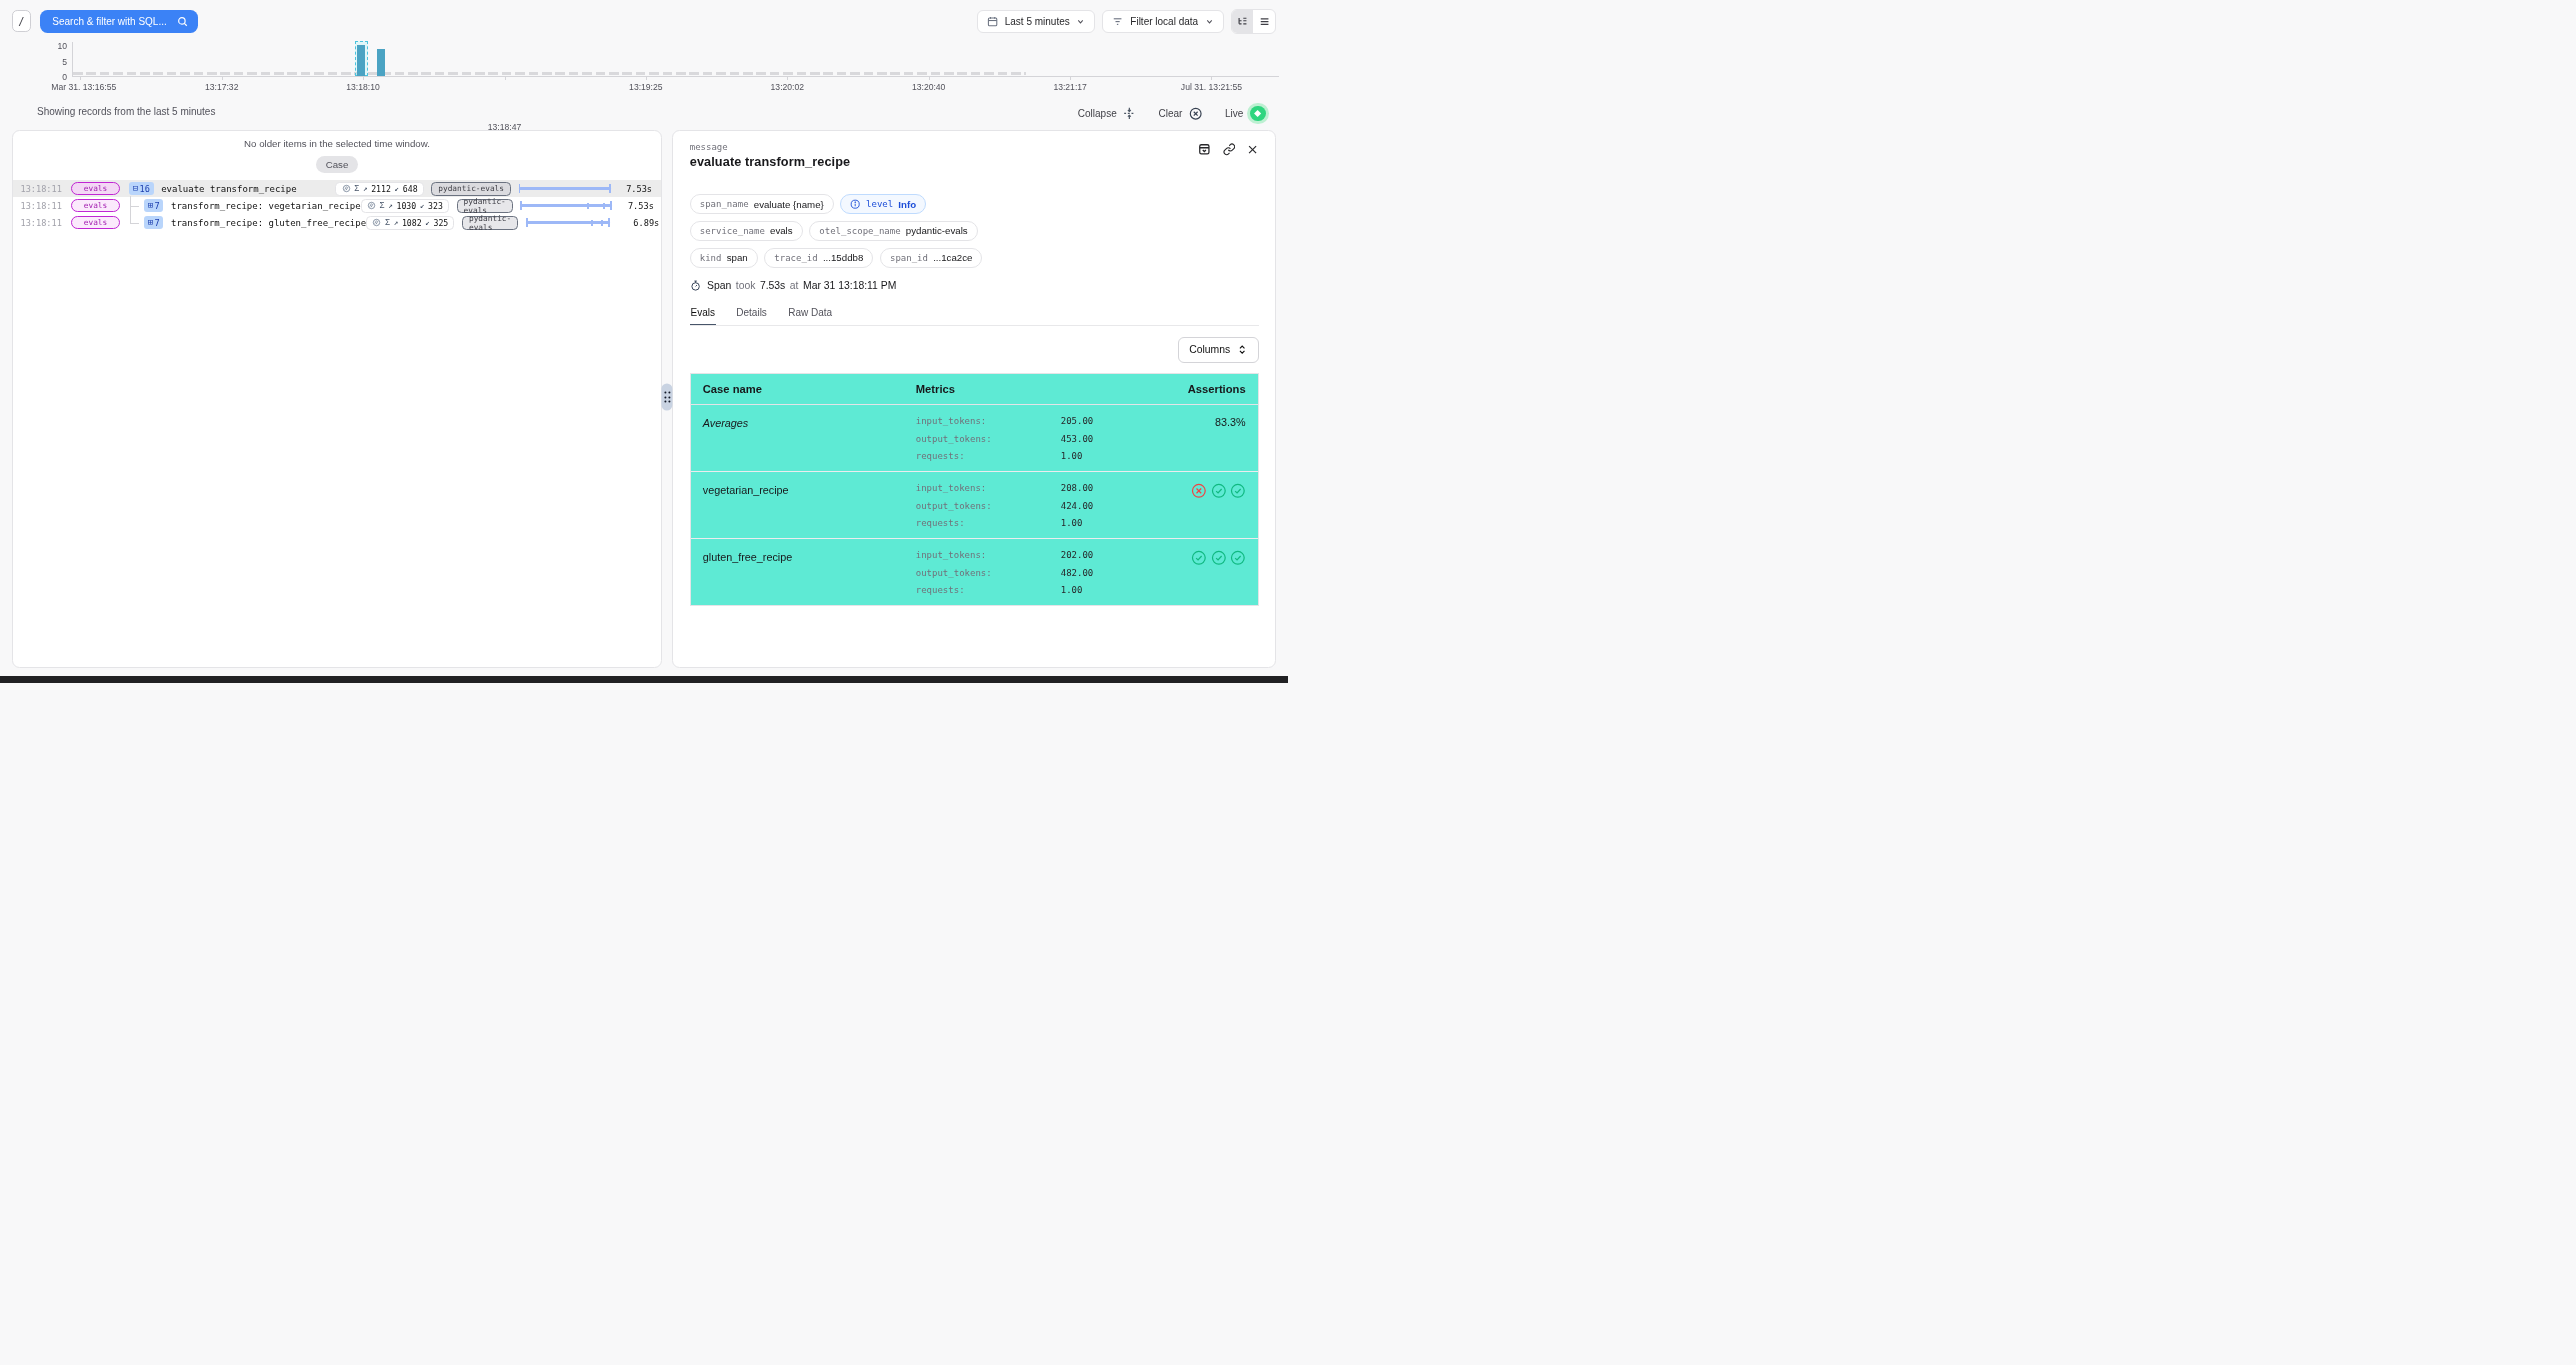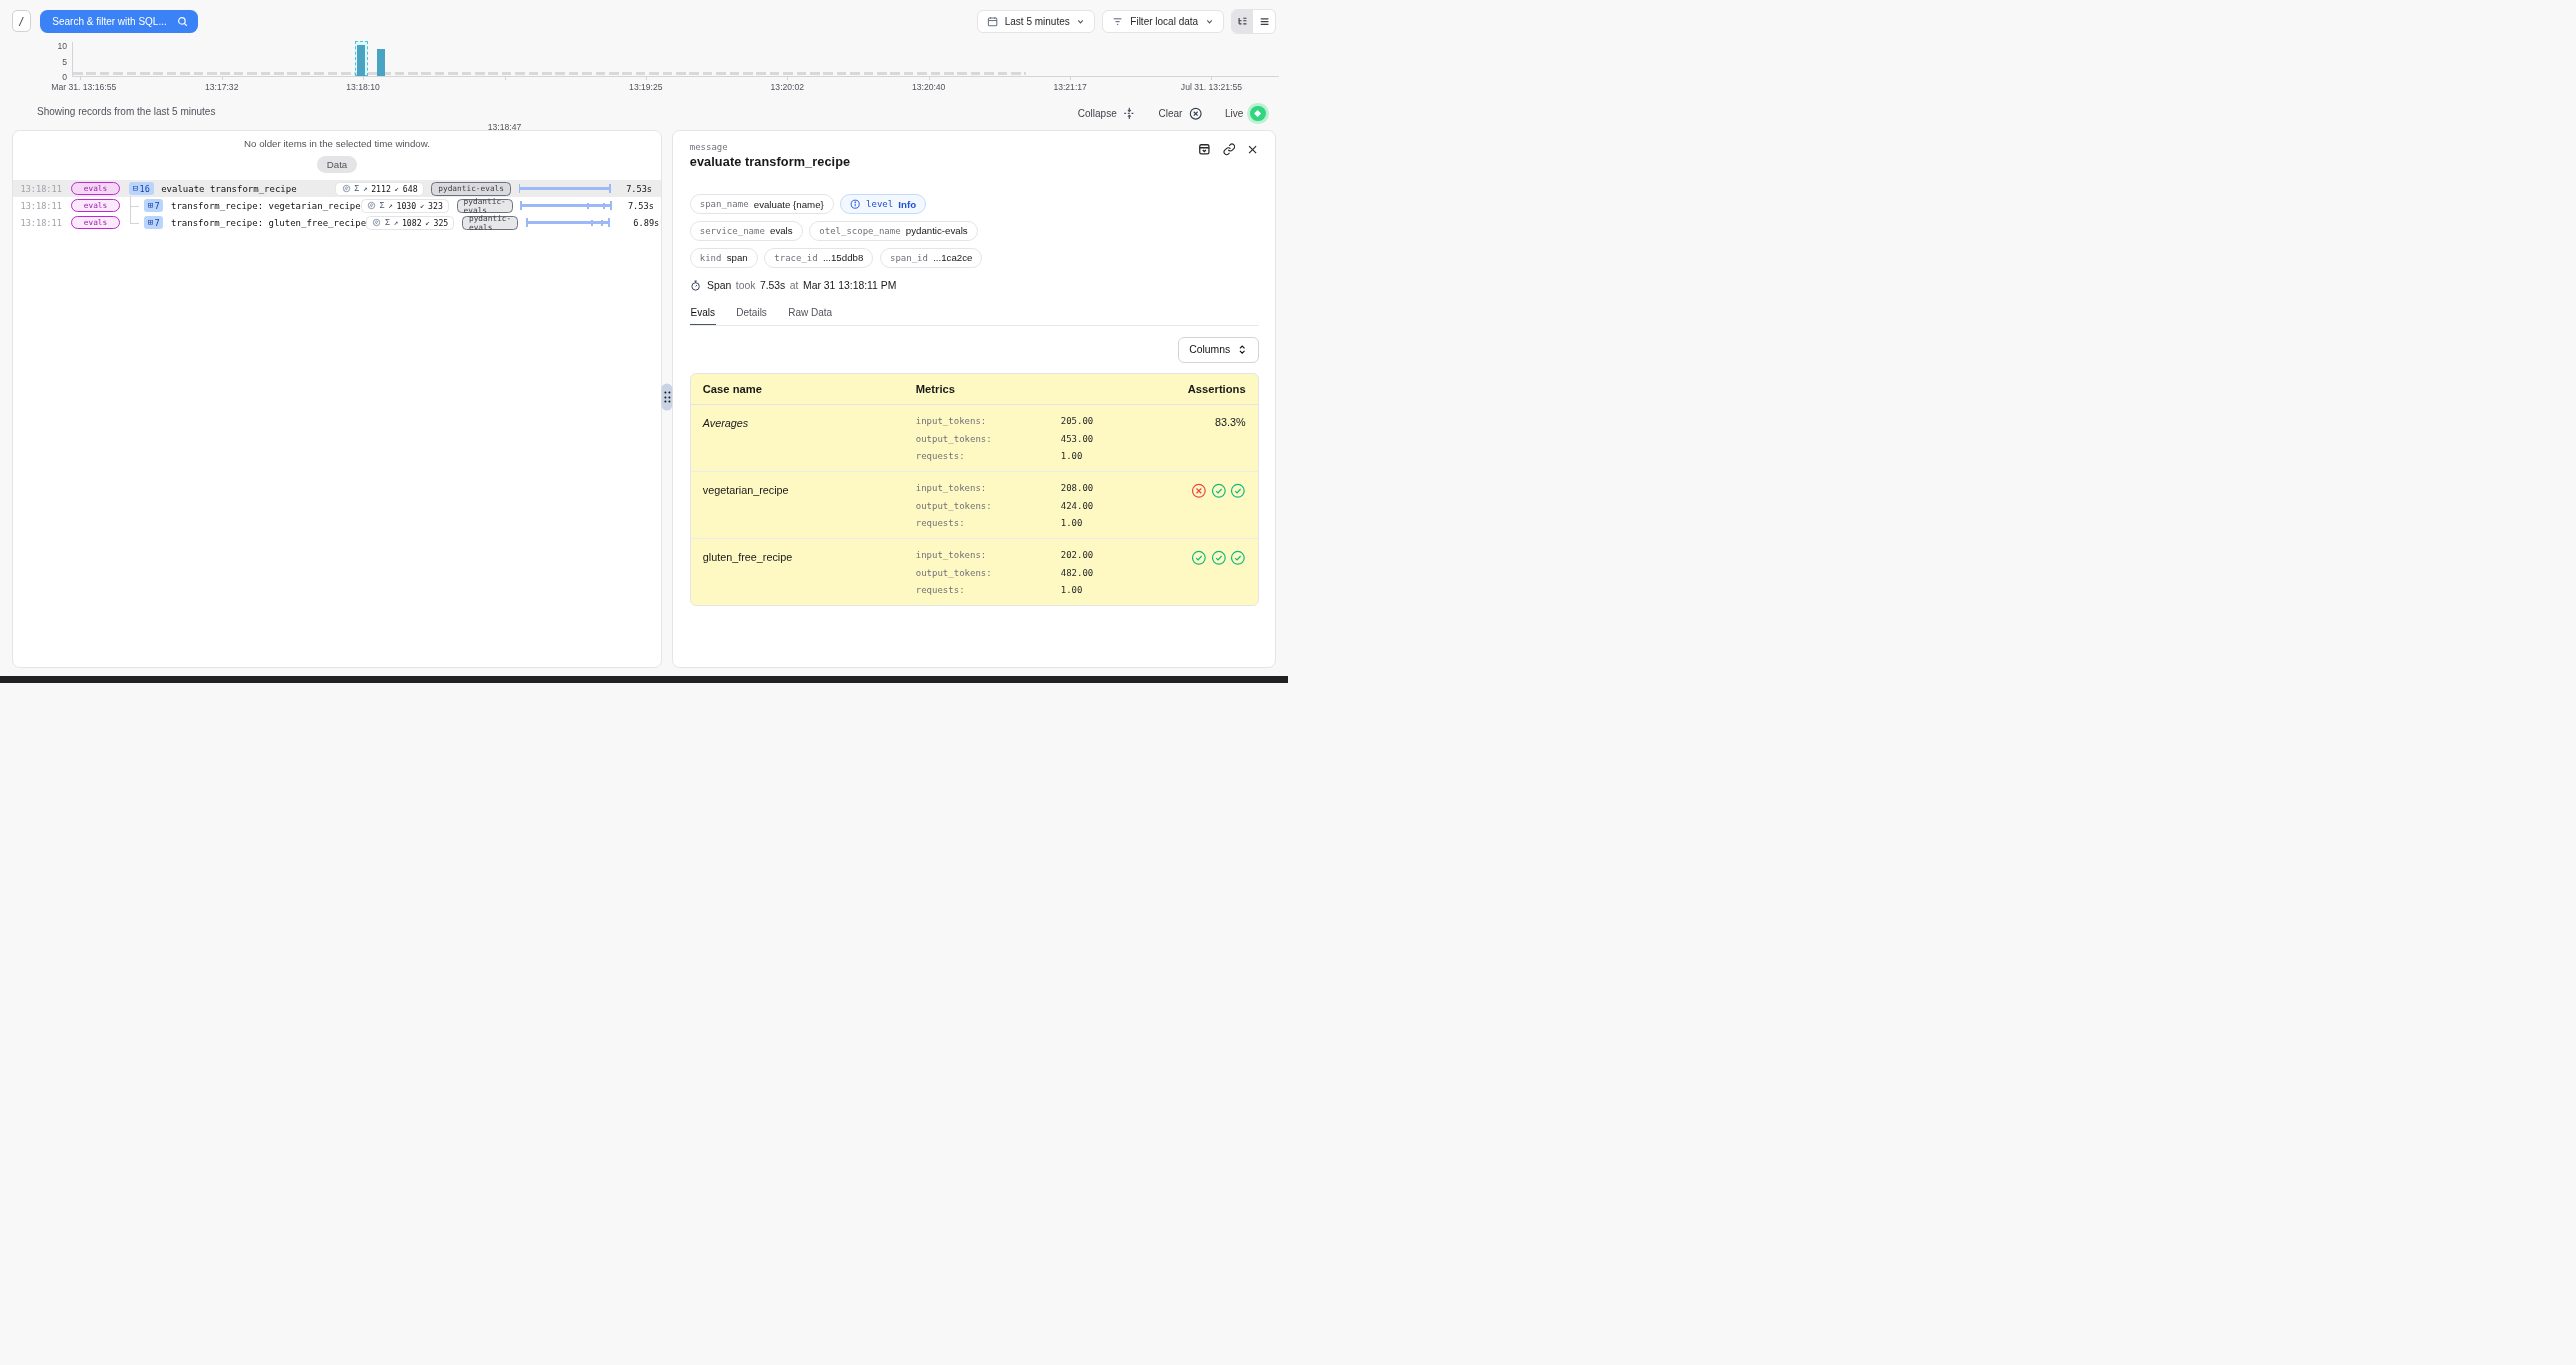--- a/index.html
+++ b/index.html
@@ -114,21 +114,21 @@
   .chip.info .v{color:#1d4ed8;font-weight:700}
   .timing{display:flex;align-items:center;gap:4.5px;margin-top:12px;font-size:10.4px;color:var(--ink)}
   .timing .dim{color:var(--dim)}
   .timing .ic{color:#334155;margin-right:1.5px}
   .tabs{display:flex;gap:20px;margin-top:15.7px;border-bottom:0.7px solid #e8e8ea}
   .tab{padding:0 0.7px 6.7px 0.7px;font-size:10px;color:#52525b;cursor:pointer;border-bottom:1.9px solid transparent;margin-bottom:-0.7px}
   .tab.active{color:#111;border-bottom-color:#475569}
   .columns-row{display:flex;justify-content:flex-end;margin-top:11.2px}
   .columns-btn{display:inline-flex;align-items:center;gap:6.7px;height:26px;padding:0 10.4px;background:#fff;
     border:0.7px solid #d4d4d8;border-radius:6px;font-size:10.4px;color:#111;font-family:var(--sans);cursor:pointer}
-  .etable{margin-top:10.4px;border:0.7px solid var(--border);border-radius:6px;overflow:hidden;background:#fef9c3}
+  .etable{margin-top:10.4px;border:0.7px solid var(--border);border-radius:0;overflow:hidden;background:#5eead4}
   .eth,.etr{display:grid;grid-template-columns:213px 1fr 119px;padding:9px 12px}
   .eth{font-size:11.2px;font-weight:700;border-bottom:0.7px solid var(--border)}
   .eth .h-assert{text-align:right}
   .etr{border-bottom:0.7px solid #ececee;padding:11.2px 12px 9.7px 12px}
   .etr:last-child{border-bottom:none}
   .case{font-size:10.8px;padding-top:0.7px}
   .case.it{font-style:italic}
   .mline{display:grid;grid-template-columns:145px auto;font-family:var(--mono);font-size:9px;margin-bottom:7.5px}
   .mline:last-child{margin-bottom:0}
   .mlab{color:var(--dim)}
@@ -257,21 +257,21 @@
         </span>
     </button>
   </div>
 </div>
 
 <main class="panels">
 
   <section class="panel trace-panel">
     <div class="notice">No older items in the selected time window.</div>
     <div class="todayrow">
-        <span class="today-pill">Data</span>
+        <span class="today-pill">Case</span>
       </div>
     <div id="trace-rows">
         <div class="trow root selected">
           <span class="t-time">13:18:11</span>
           <span class="t-tag">evals</span>
           <span class="t-tree"></span>
           <span class="t-count"><span class="box">⊟</span>16</span>
           <span class="t-name">evaluate transform_recipe</span>
           <span class="t-right">
             <span class="t-chip">

